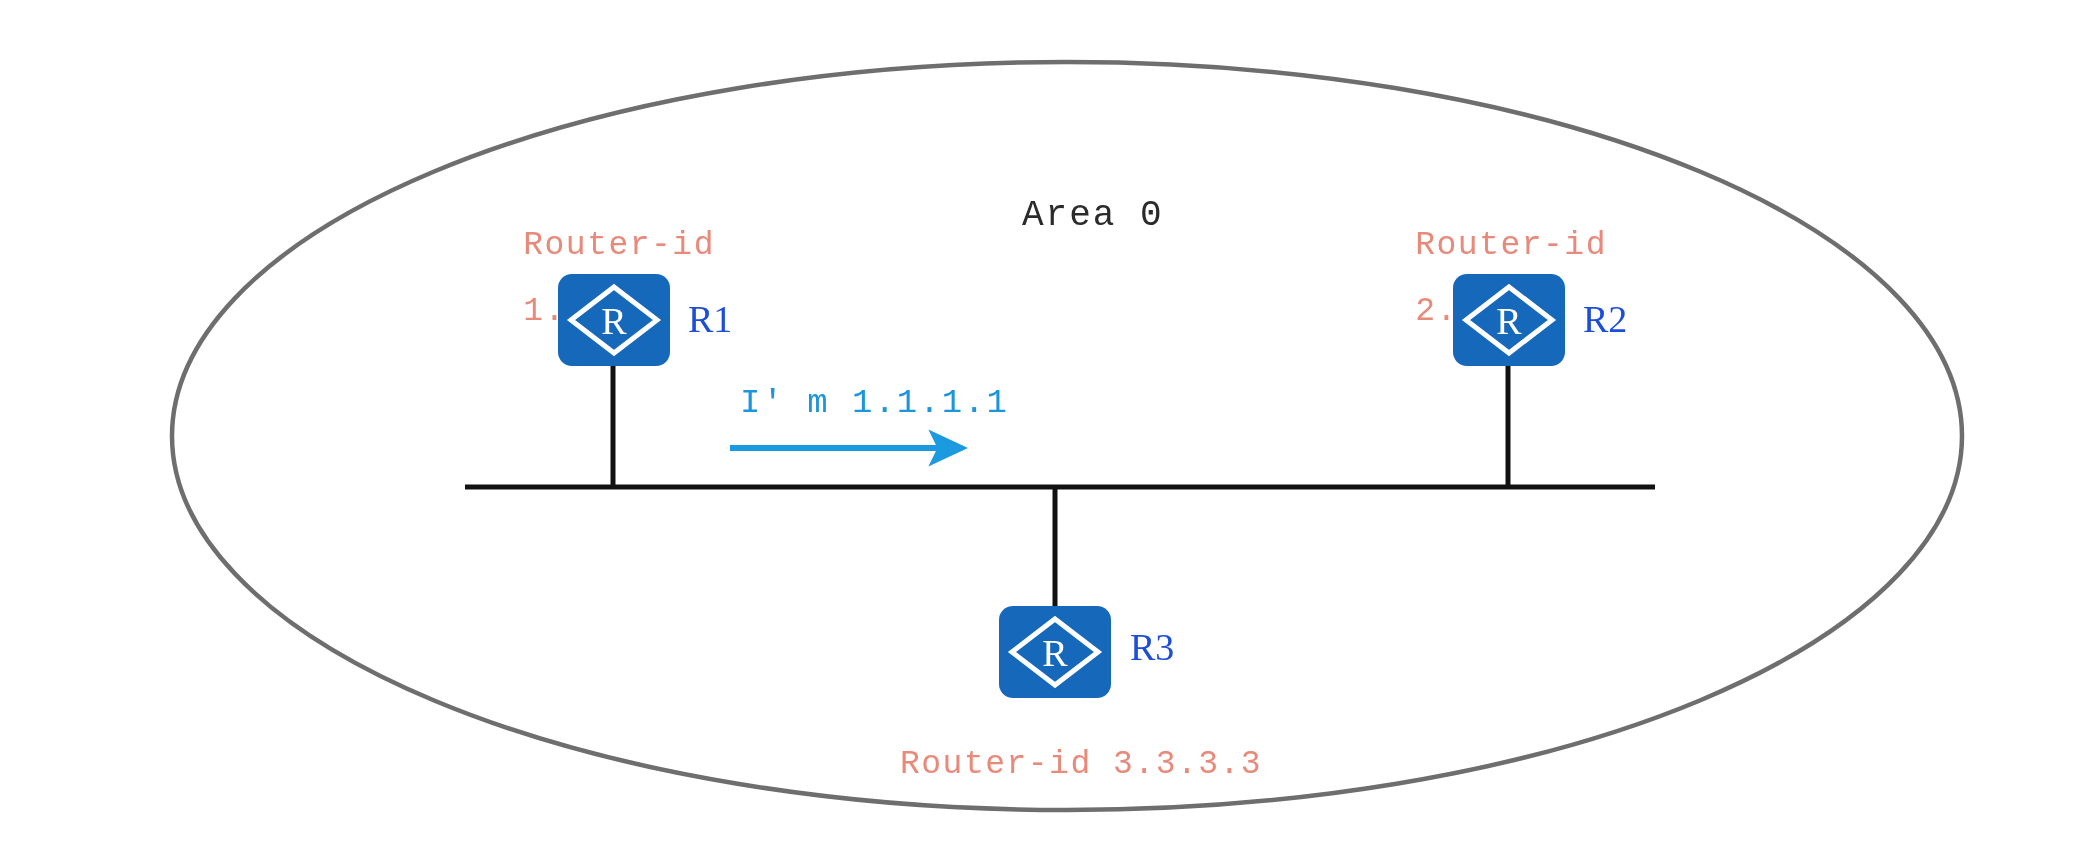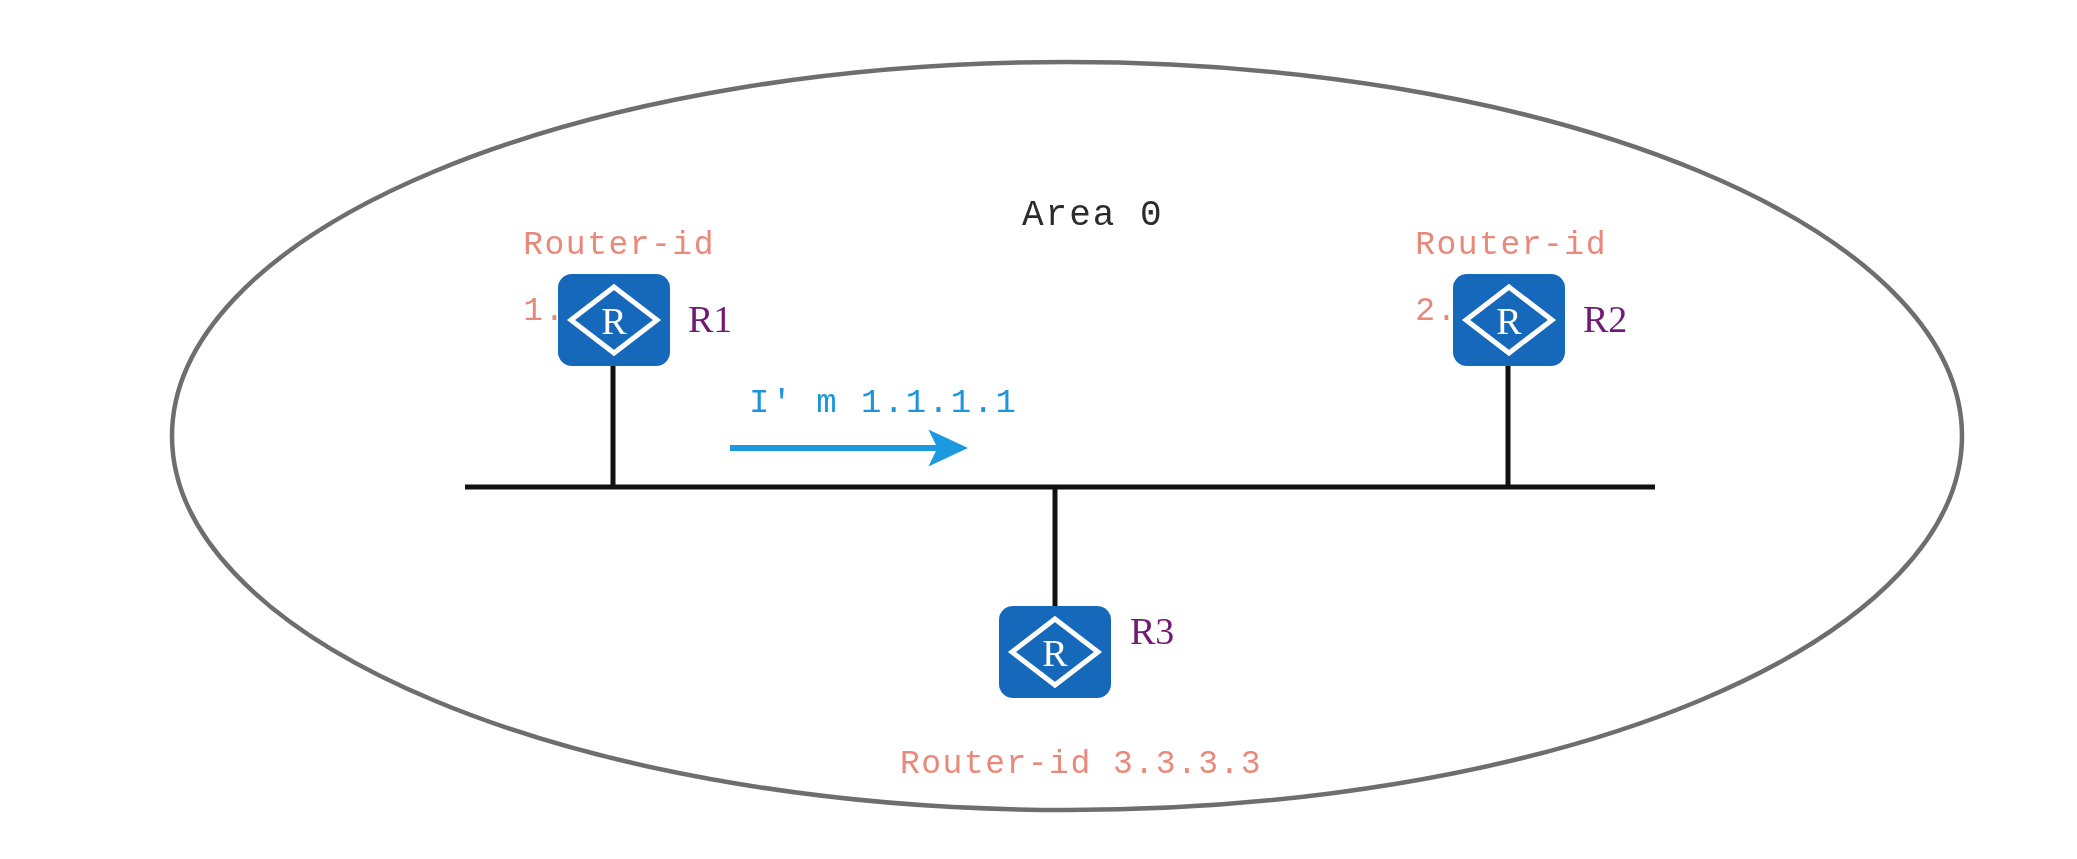--- a/index.html
+++ b/index.html
@@ -45,21 +45,21 @@
     font-size: 36px;
     letter-spacing: 2px;
   }
   .label-hello {
     color: #1d95dd;
     font-family: "Liberation Mono", "DejaVu Sans Mono", monospace;
     font-size: 34px;
     letter-spacing: 2px;
   }
   .label-node {
-    color: #701a75;
+    color: #1d4ed8;
     font-family: "Liberation Serif", "DejaVu Serif", serif;
     font-size: 38px;
   }
   .router-icon {
     position: absolute;
     width: 116px;
     height: 96px;
   }
   .router-icon svg {
     display: block;
@@ -123,21 +123,21 @@
   <div class="label label-node" style="left:1583px; top:300px;text-align:center;">R2</div>
 
   <div class="router-icon" style="left:997px; top:604px;">
     <svg viewBox="0 0 116 96" xmlns="http://www.w3.org/2000/svg">
       <rect x="2" y="2" width="112" height="92" rx="14" ry="14" fill="#1668ba"></rect>
       <path d="M58 15 L101 48 L58 81 L15 48 Z" fill="none" stroke="#ffffff" stroke-width="5"></path>
       <text x="58" y="62" text-anchor="middle" fill="#ffffff" font-family="Liberation Serif, DejaVu Serif, serif" font-size="38">R</text>
     </svg>
   </div>
 
-  <div class="label label-node" style="left:1130px; top:612px;">R3</div>
+  <div class="label label-node" style="left:1130px; top:628px;">R3</div>
 
   <div class="label label-routerid" style="left:900px; top:748px;">Router-id 3.3.3.3</div>
 
   <div class="label label-area" style="left:1022px; top:198px;">Area 0</div>
 
-  <div class="label label-hello" style="left:740px; top:386px;margin-left:9px;">I' m 1.1.1.1</div>
+  <div class="label label-hello" style="left:740px; top:386px;">I' m 1.1.1.1</div>
 
 </div>
 
 </body></html>

